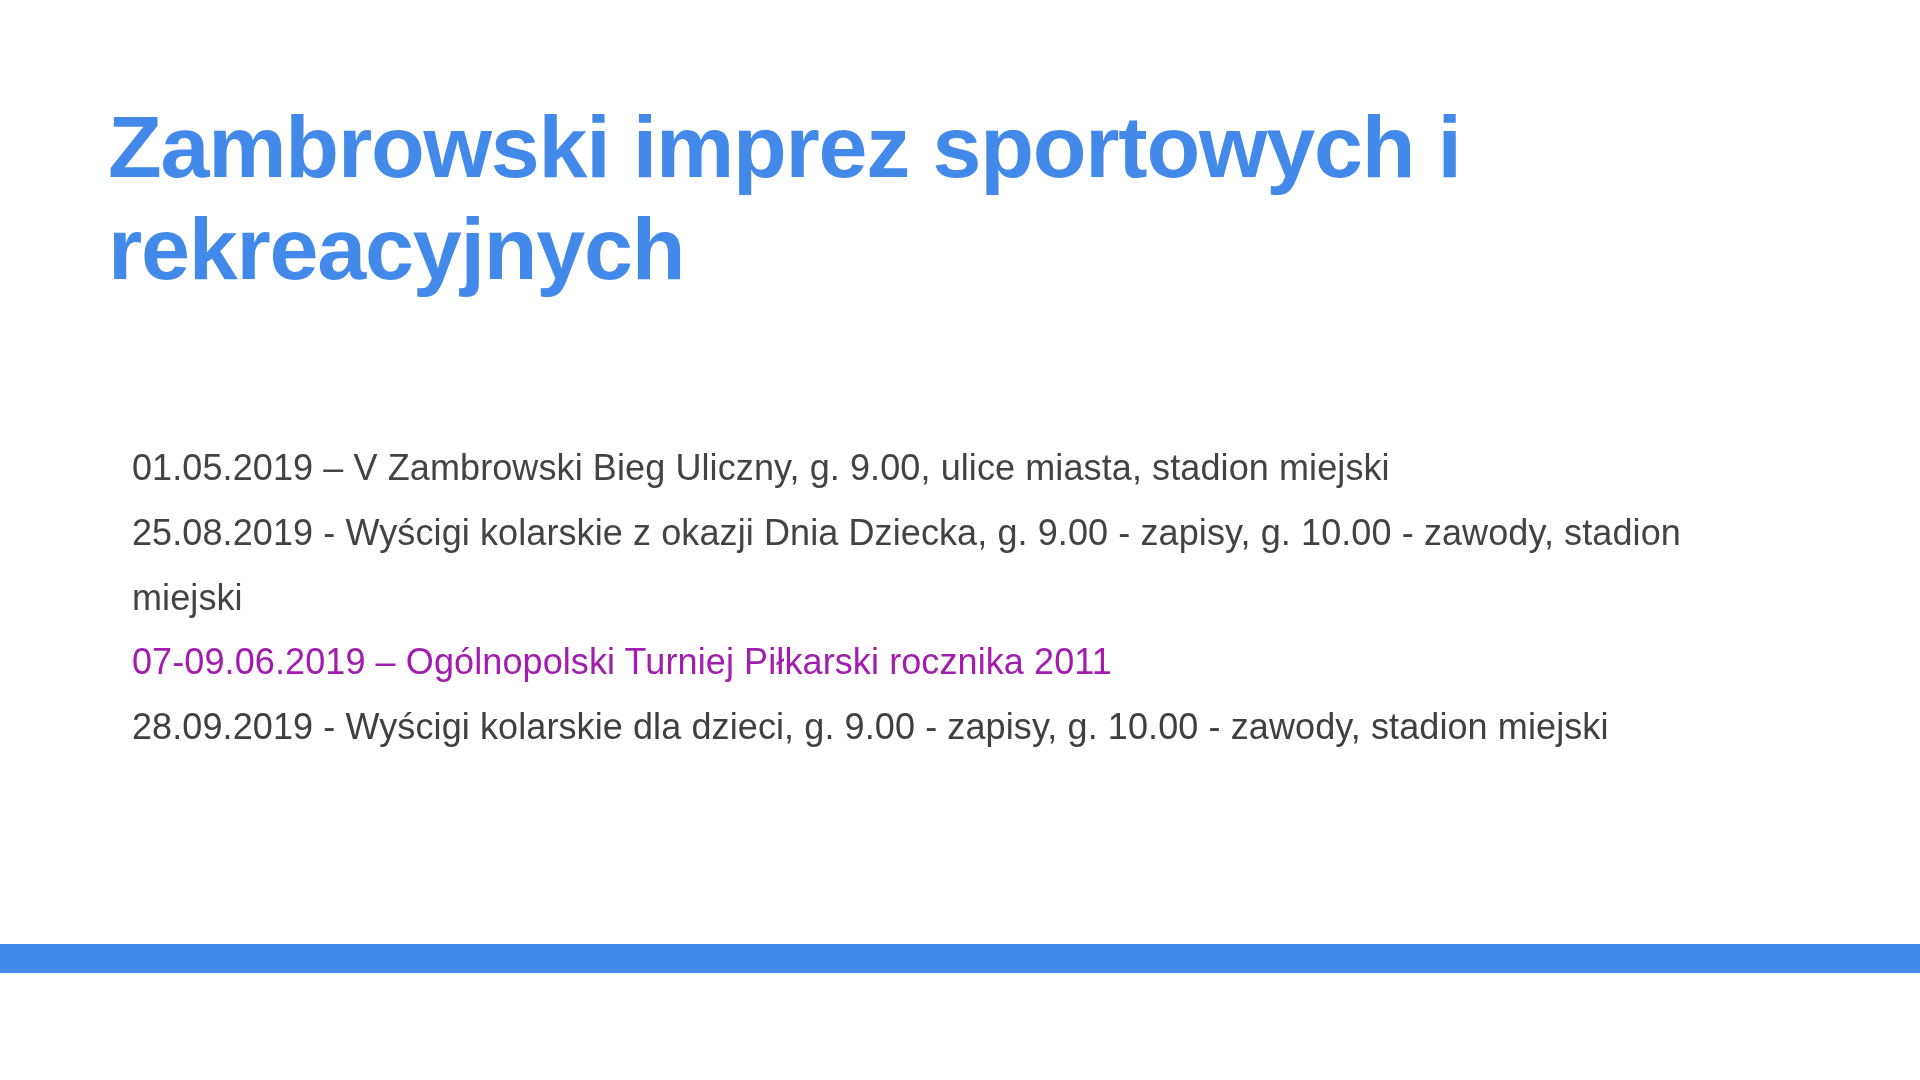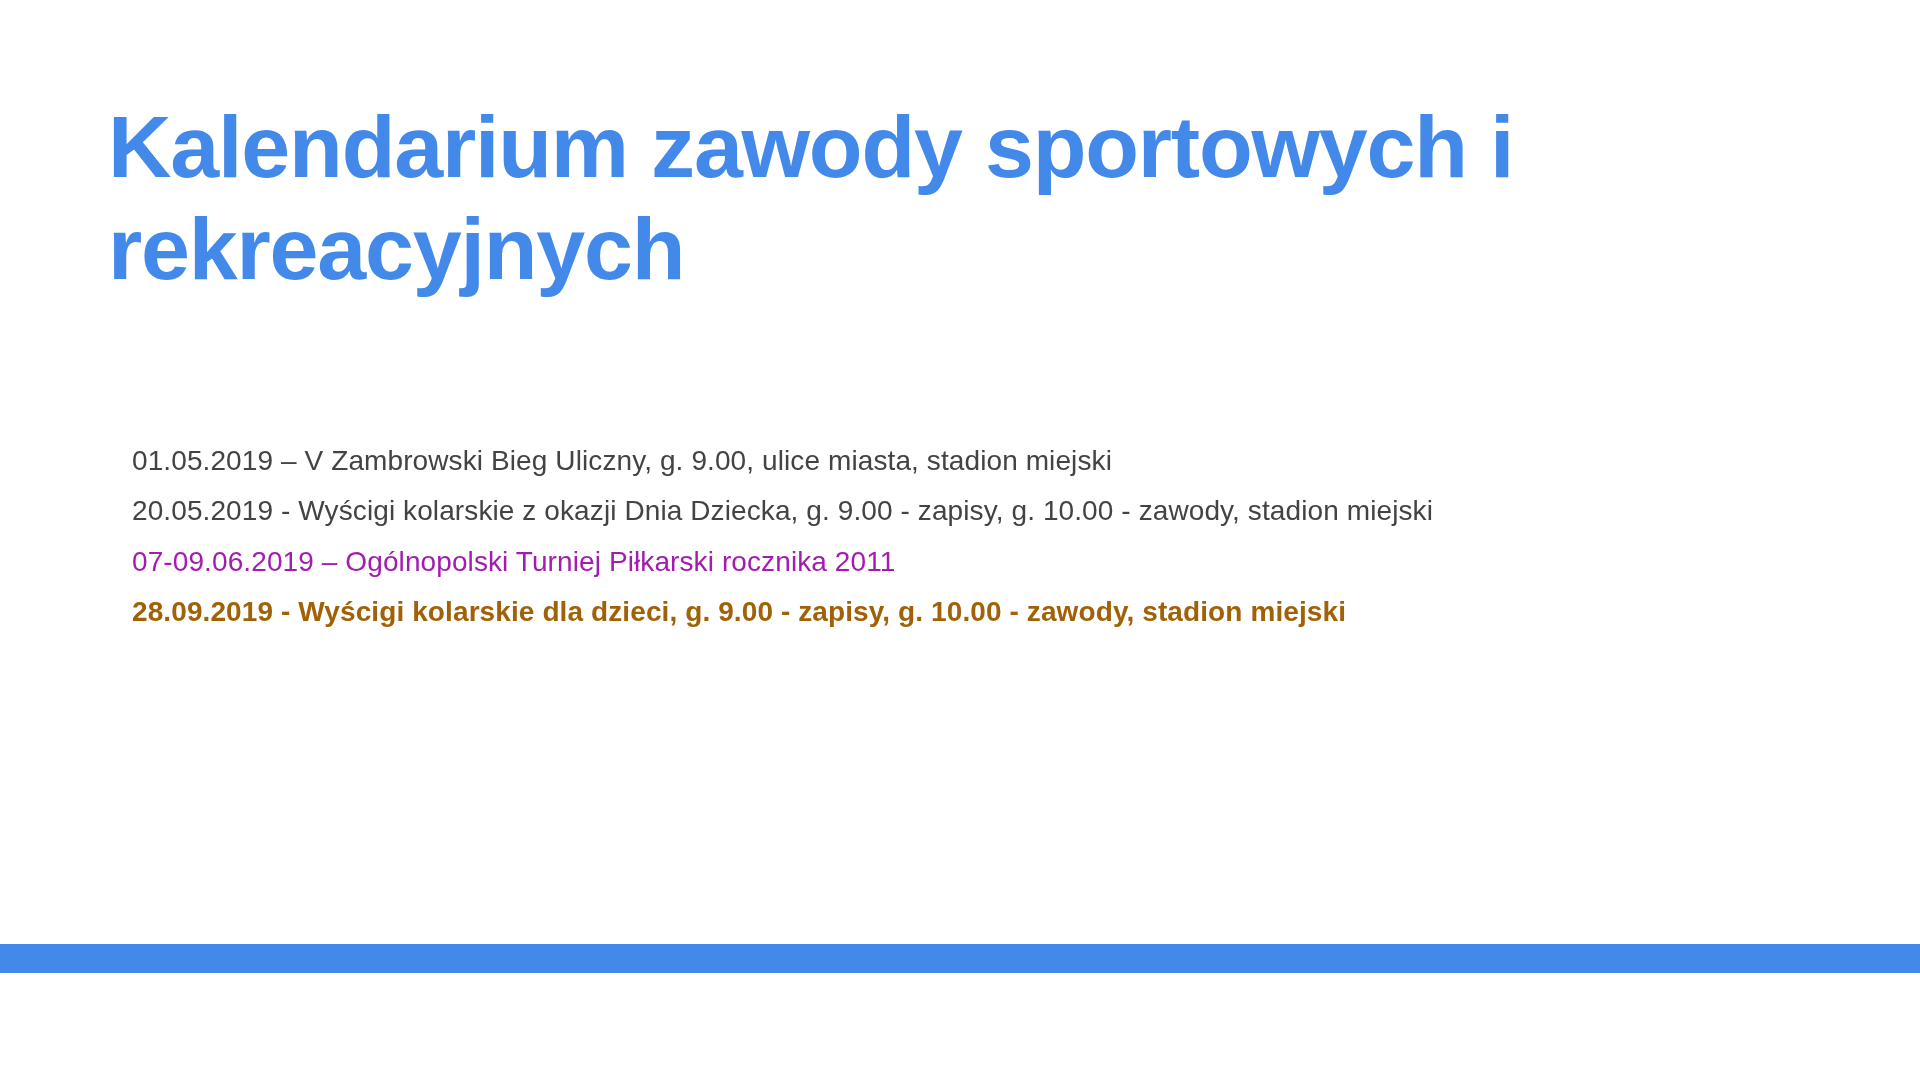--- a/index.html
+++ b/index.html
@@ -47,21 +47,21 @@
   #body-block {
     position: absolute;
     left: 132px;
     top: 436px;
     width: 1640px;
   }
   .event-line {
     margin: 0;
     font-family: "Liberation Sans", sans-serif;
     font-weight: normal;
-    font-size: 28px;
+    font-size: 36px;
     line-height: 1.8;
     color: #434343;
     letter-spacing: 0.1px;
     white-space: normal;
   }
 
   
   #accent-bar {
     position: absolute;
     left: 0;
@@ -70,25 +70,25 @@
     height: 29px;
     background: #4289ea;
   }
 </style>
 </head>
 <body>
 
 <div id="slide" style="background: rgb(255, 255, 255);">
 
   <div id="title-block">
-    <h1 id="slide-title" style="color: rgb(66, 137, 234);">Kalendarium zawody sportowych i rekreacyjnych</h1>
+    <h1 id="slide-title" style="color: rgb(66, 137, 234);">Zambrowski imprez sportowych i rekreacyjnych</h1>
   </div>
 
   <div id="body-block">
     <p class="event-line" style="color: rgb(67, 67, 67);">01.05.2019 – V Zambrowski Bieg Uliczny, g. 9.00, ulice miasta, stadion miejski</p>
-    <p class="event-line" style="color: rgb(67, 67, 67);">20.05.2019 - Wyścigi kolarskie z okazji Dnia Dziecka, g. 9.00 - zapisy, g. 10.00 - zawody, stadion miejski</p>
+    <p class="event-line" style="color: rgb(67, 67, 67);">25.08.2019 - Wyścigi kolarskie z okazji Dnia Dziecka, g. 9.00 - zapisy, g. 10.00 - zawody, stadion miejski</p>
     <p class="event-line" style="color: #a21caf;">07-09.06.2019 – Ogólnopolski Turniej Piłkarski rocznika 2011</p>
-    <p class="event-line" style="color: #a16207; font-weight: bold;">28.09.2019 - Wyścigi kolarskie dla dzieci, g. 9.00 - zapisy, g. 10.00 - zawody, stadion miejski</p>
+    <p class="event-line" style="color: #404040;">28.09.2019 - Wyścigi kolarskie dla dzieci, g. 9.00 - zapisy, g. 10.00 - zawody, stadion miejski</p>
   </div>
 
   <div id="accent-bar" style="background: rgb(66, 137, 234);"></div>
 
 </div>
 
 </body></html>

